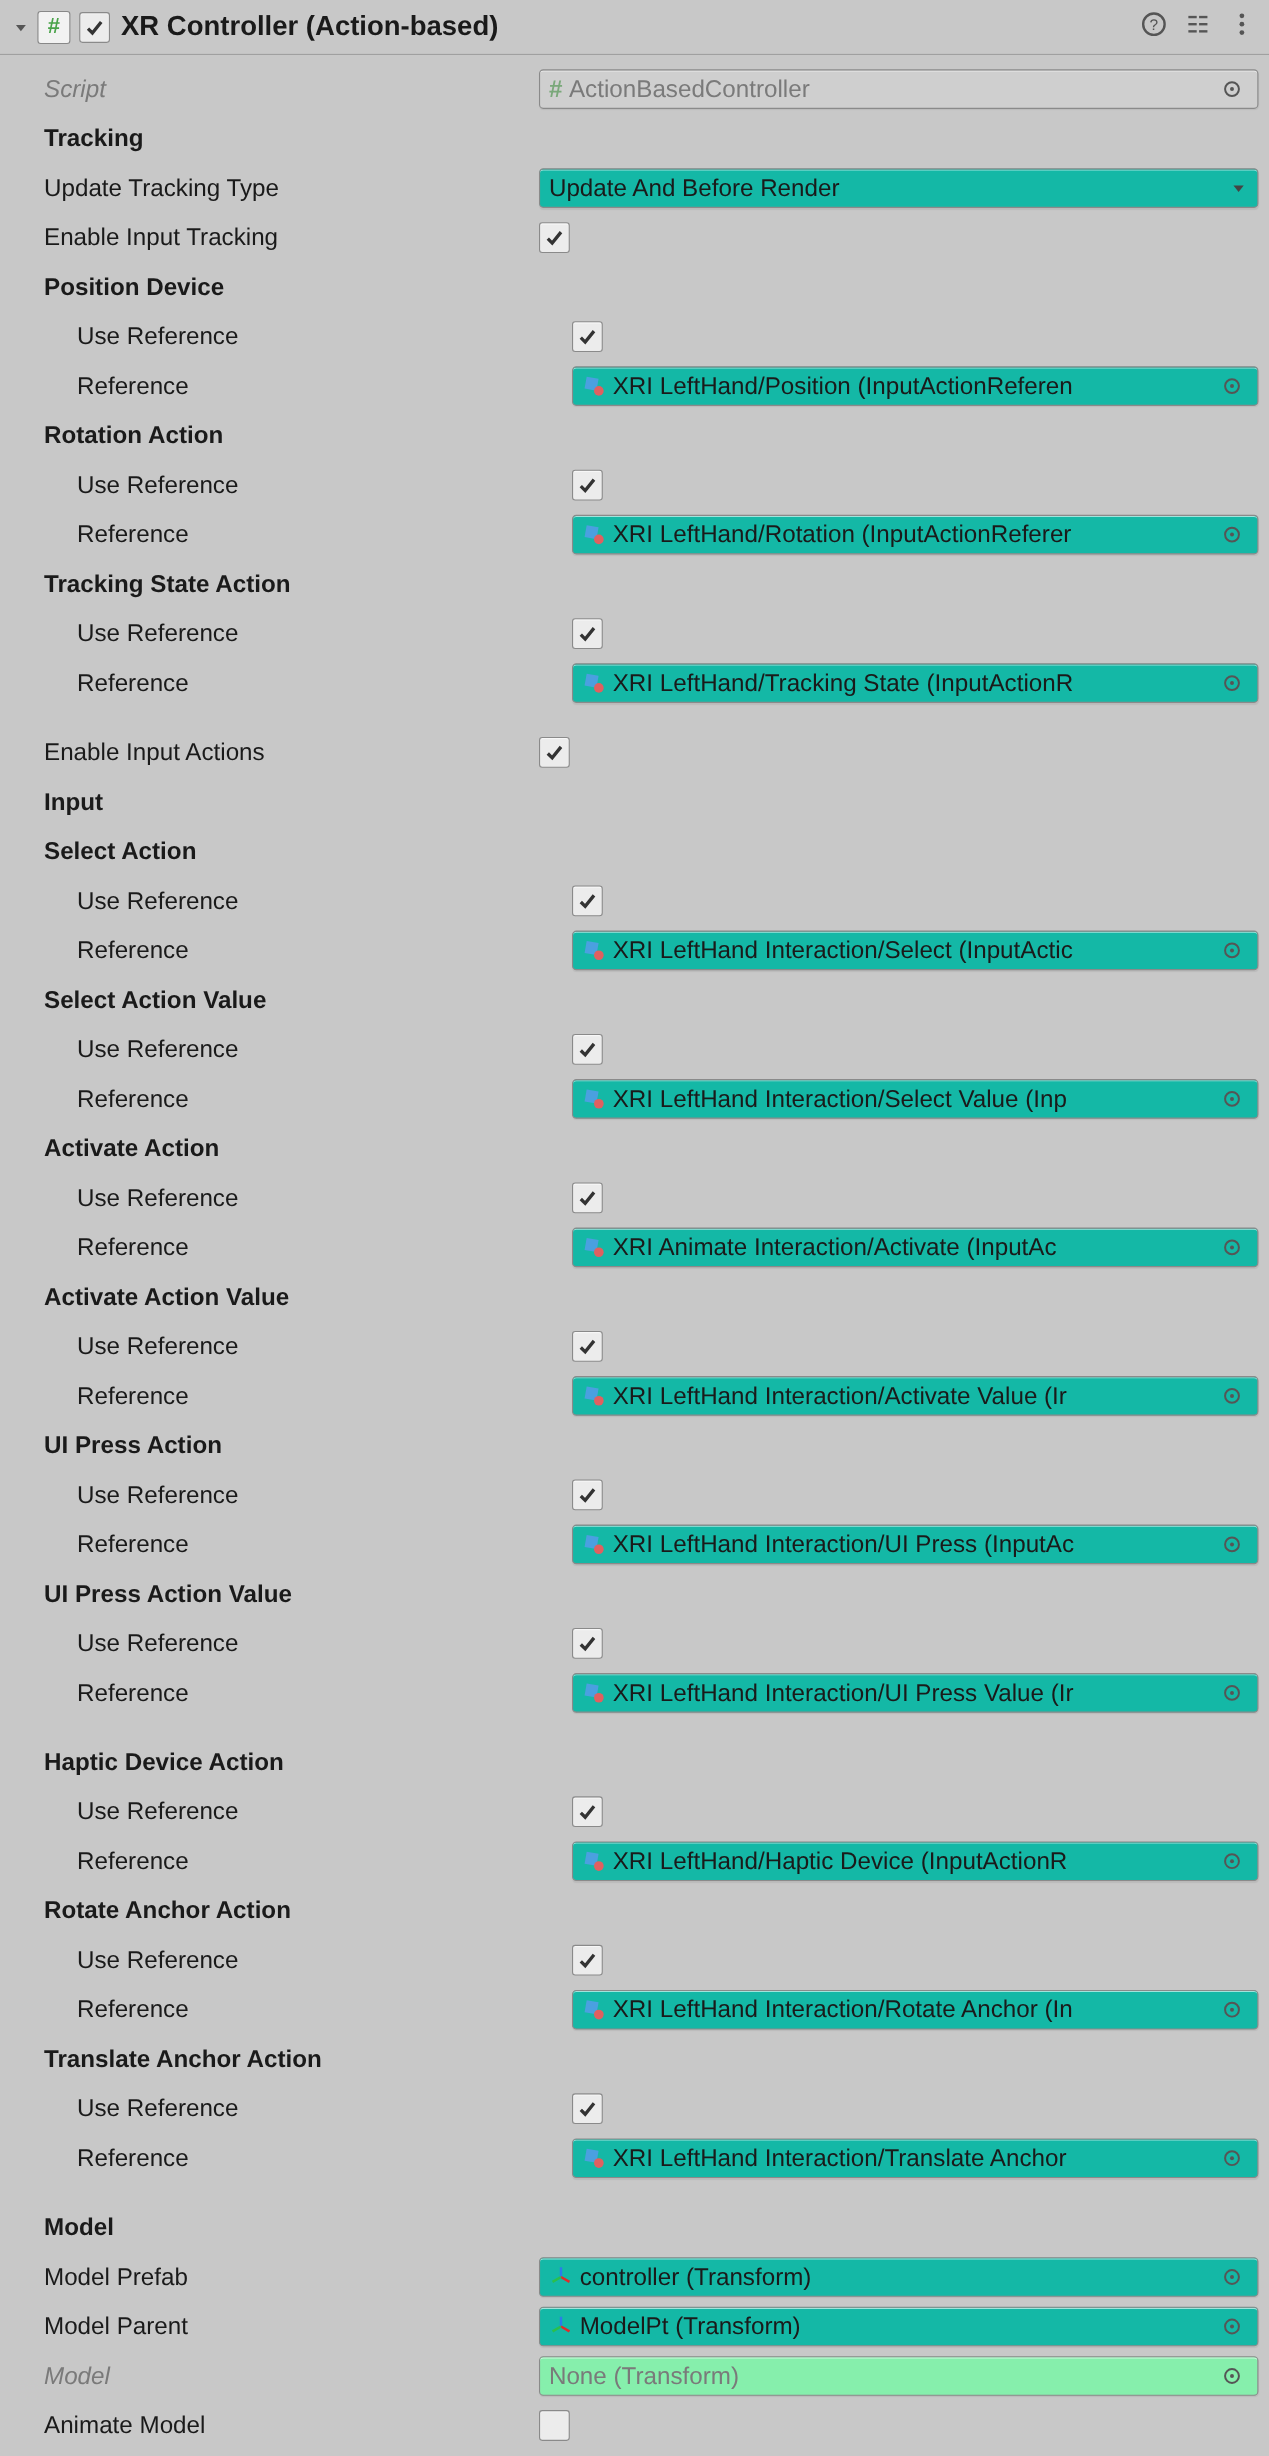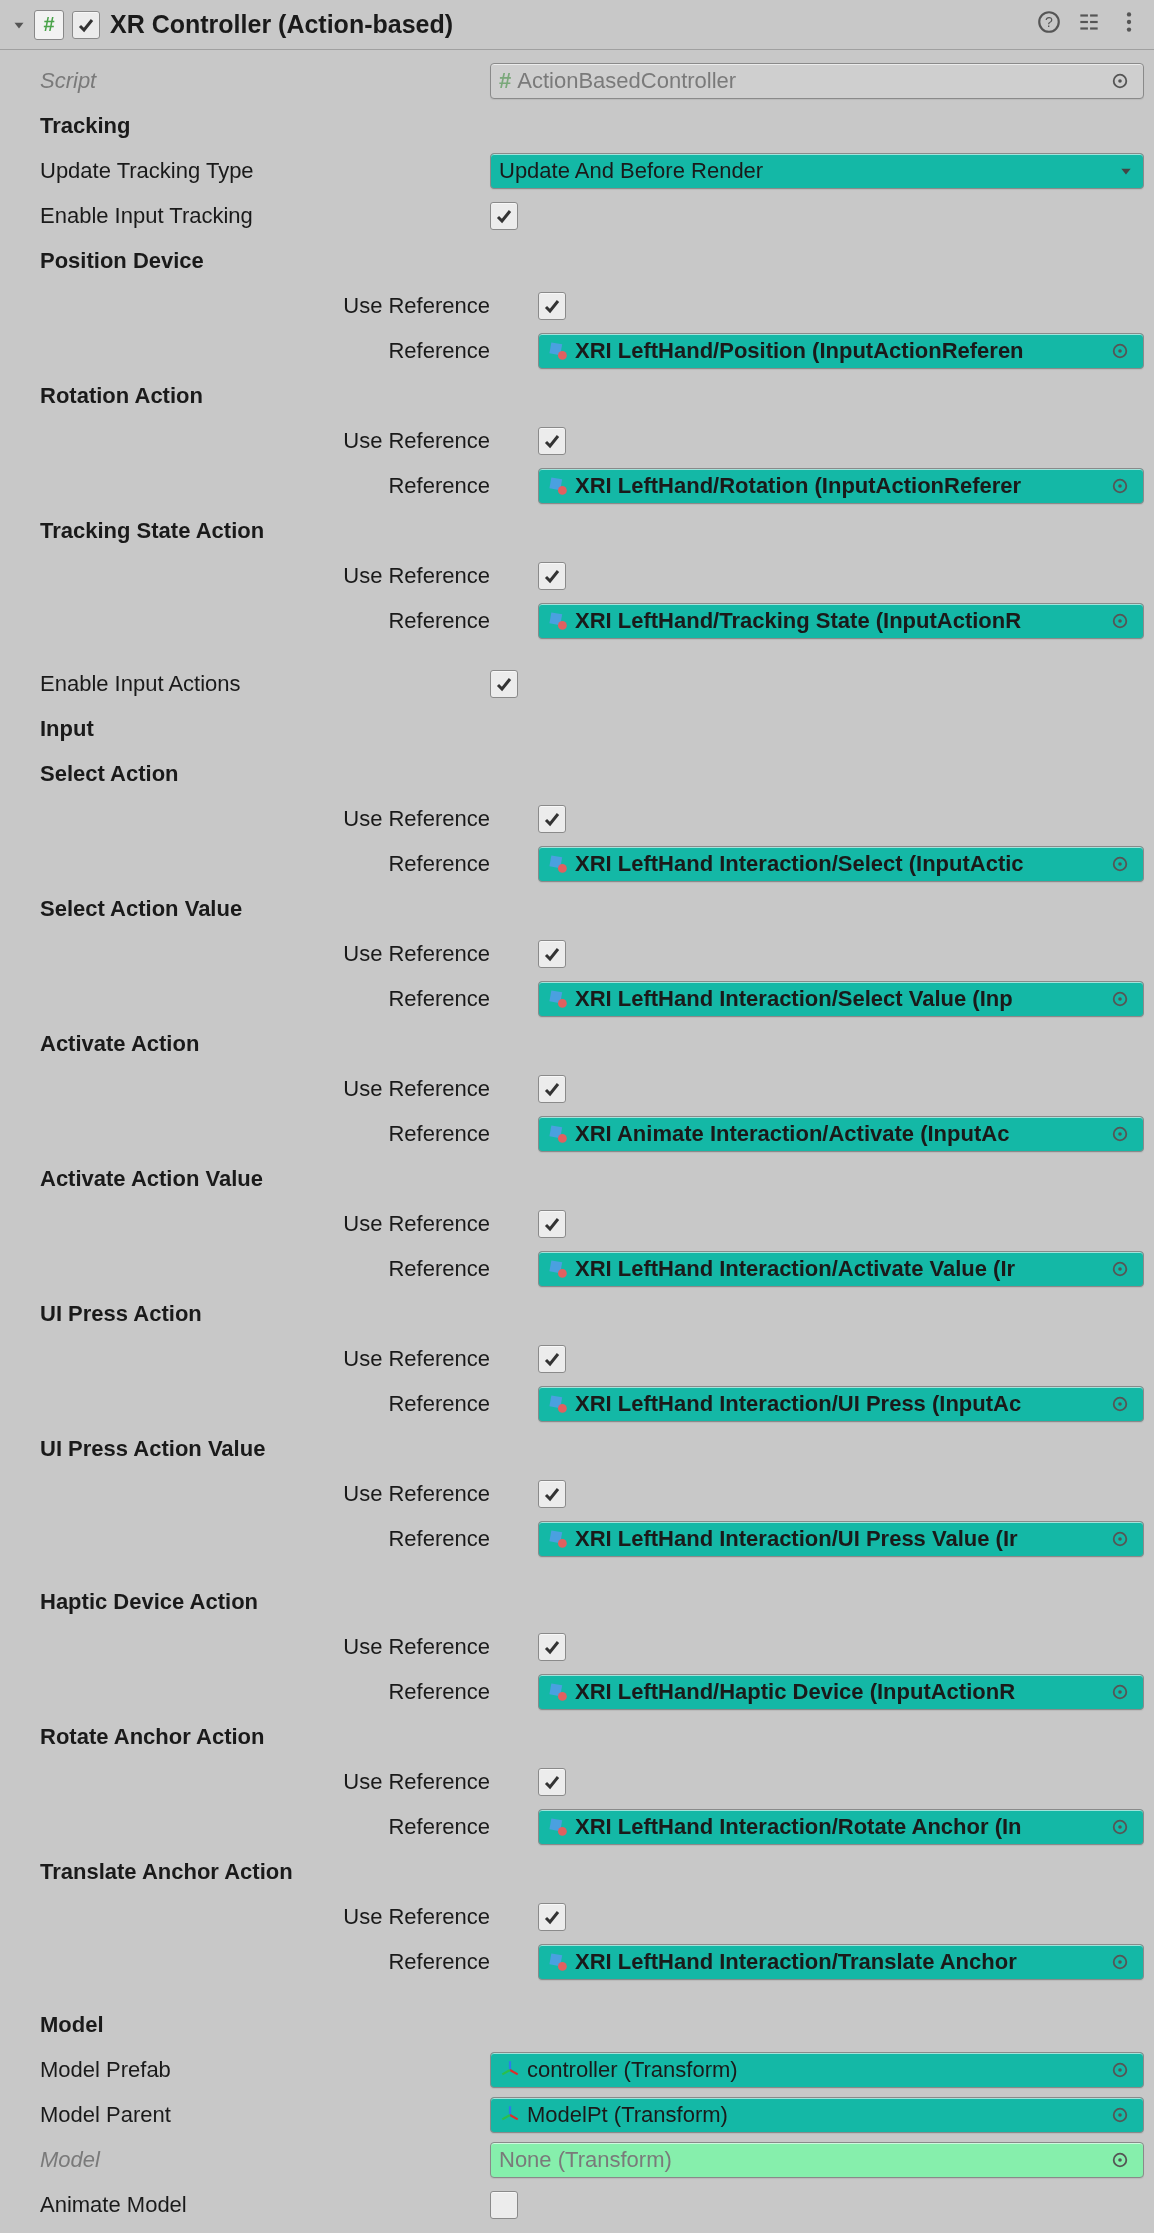--- a/index.html
+++ b/index.html
@@ -56,21 +56,21 @@
     white-space: nowrap;
     overflow: hidden;
   }
   .row .field {
     flex: 1;
     min-width: 0;
     display: flex;
     align-items: center;
   }
   .indent1 .label { padding-left: 30px; }
-  .indent2 .label { padding-left: 60px; text-align: right; }
+  .indent2 .label { padding-left: 60px; }
   .bold { font-weight: 700; }
   .disabled { color: #7a7a7a; font-style: italic; }
   .section-gap { height: 18px; }
 
   .chk {
     width: 28px; height: 28px;
     background: #ececec;
     border: 1px solid #8a8a8a;
     border-radius: 3px;
     display: inline-flex; align-items: center; justify-content: center;
@@ -108,21 +108,21 @@
     width: 22px; height:22px; margin-right:6px; display:inline-flex;
   }
   .obj-icon.action svg .a1{ fill:#4aa0e0;} .obj-icon.action svg .a2{ fill:#e06060;}
   .obj-icon.transform svg .t1{stroke:#2b7de9;} .obj-icon.transform svg .t2{stroke:#e02b2b;} .obj-icon.transform svg .t3{stroke:#2bbf4b;}
   .picker {
     width: 30px; display:flex; align-items:center; justify-content:center;
   }
   .picker svg { width:18px; height:18px; fill:none; stroke:#555; stroke-width:2;}
   .objfield.muted .obj-text { color:#7a7a7a; }
   .scriptfield.muted { }
-  .field .chk-offset { margin-left: 48px; font-weight: bold; }
+  .field .chk-offset { margin-left: 30px; }
 </style>
 </head>
 <body>
 
 <div class="panel">
 
   <div class="header">
     <span class="foldout">
       <svg viewBox="0 0 16 16">
           <polygon points="4,6 12,6 8,11" fill="#555"></polygon>

